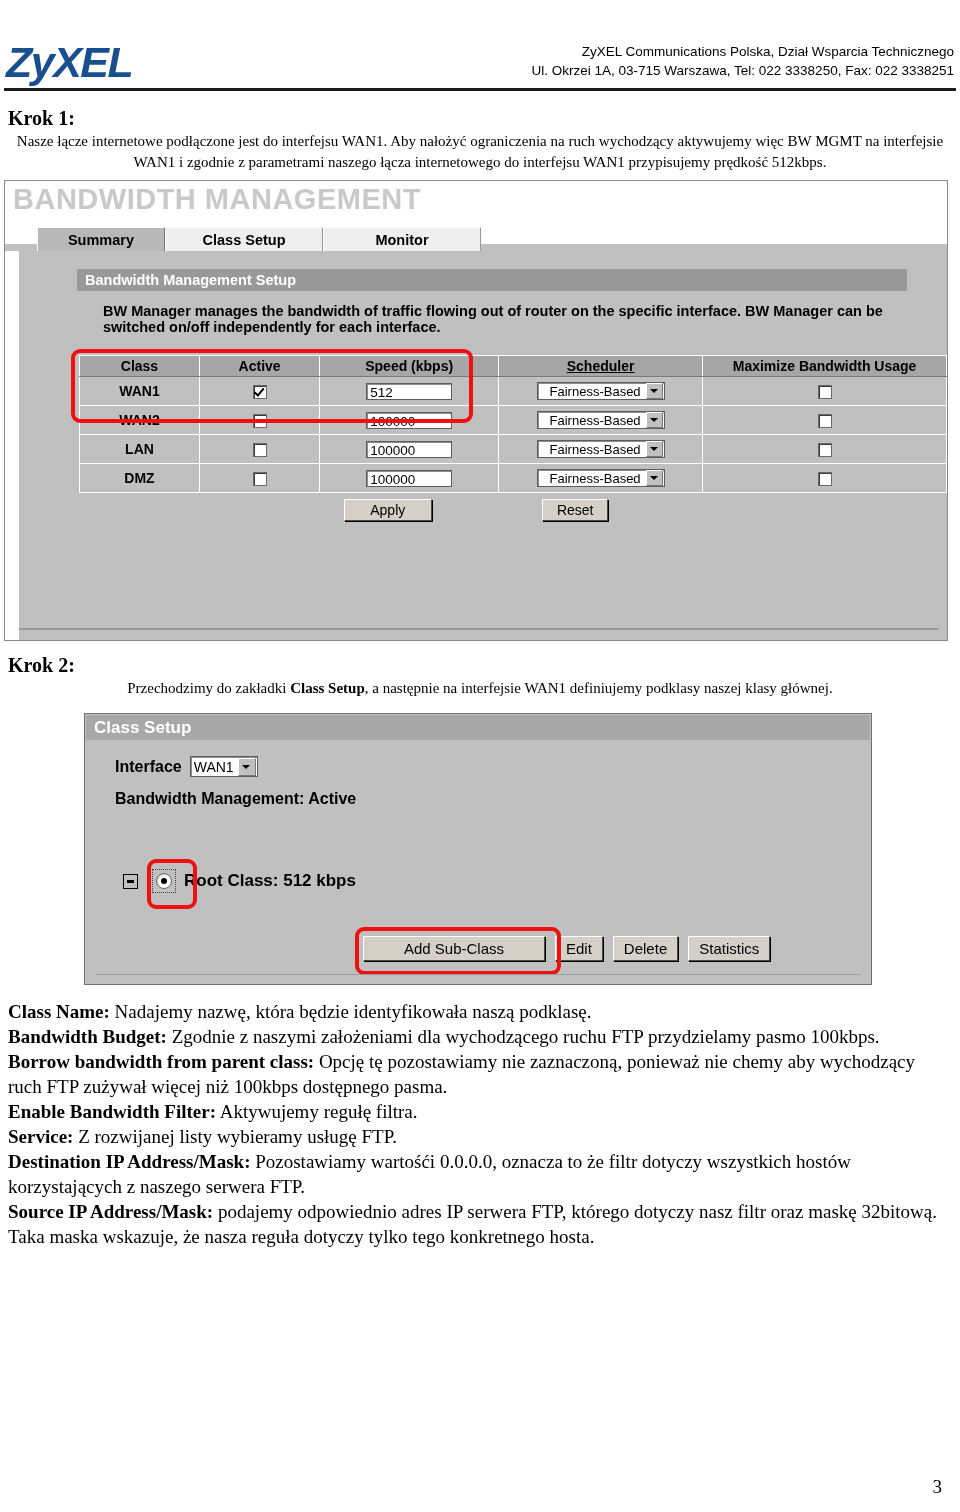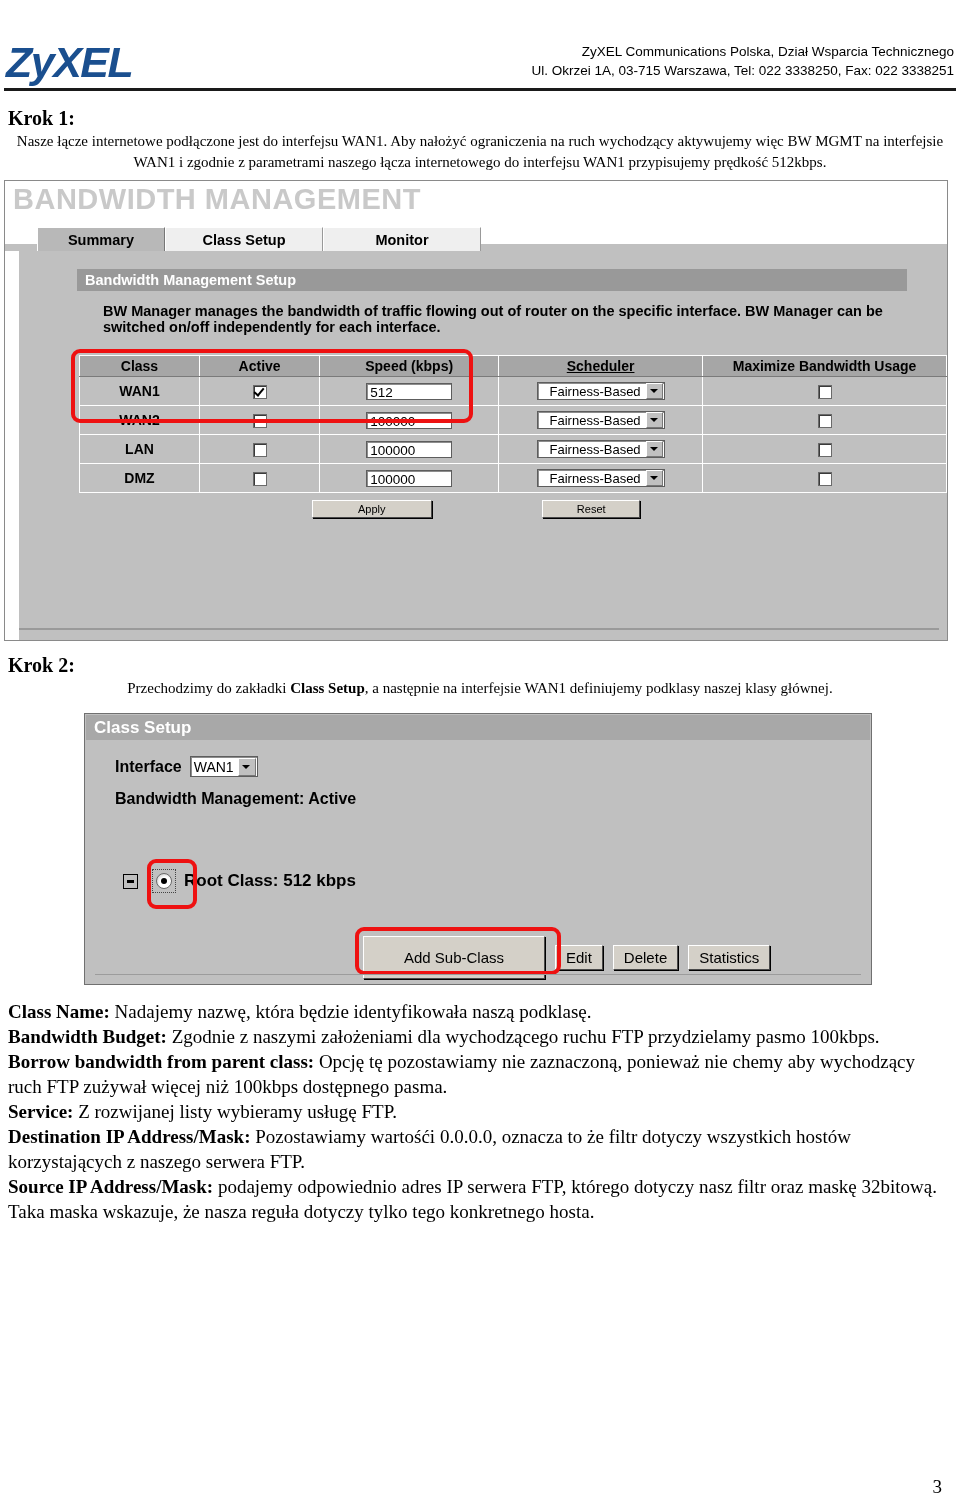--- a/index.html
+++ b/index.html
@@ -272,24 +272,24 @@
     top: 248px;
     text-align: center;
   }
   .winbtn {
     display: inline-block;
     background: #d4d0c8;
     border: 1px solid #ffffff;
     border-right-color: #4a4a4a;
     border-bottom-color: #4a4a4a;
     box-shadow: 1px 1px 0 #000;
-    font-size: 11px;
+    font-size: 14px;
     font-family: "Liberation Sans", sans-serif;
     color: #000;
-    padding: 2px 16px;
+    padding: 2px 0;
     text-align: center;
   }
   .btn-apply { width: 86px; margin-right: 106px; font-weight: normal; }
   .btn-reset { width: 64px; }
   .shot1-footline {
     position: absolute;
     left: 14px; right: 8px;
     bottom: 10px;
     height: 2px;
     background: #9a9a9a;
@@ -420,21 +420,21 @@
     font-weight: bold;
   }
   .shot2-btns {
     position: absolute;
     left: 278px;
     top: 222px;
     display: flex;
     align-items: center;
     gap: 10px;
   }
-  .btn-addsub { width: 180px; font-weight: normal; font-size: 15px; padding: 12px 0; }
+  .btn-addsub { width: 180px; font-weight: normal; font-size: 15px; padding: 3px 0; }
   .btn-small { font-size: 15px; padding: 3px 10px; font-weight: normal; }
   .shot2-sep {
     position: absolute;
     left: 10px; right: 10px;
     bottom: 9px;
     height: 1px;
     background: #9c9c9c;
   }
 
   
@@ -599,18 +599,19 @@
 
   <div class="red-box" style="left:270px; top:213px; width:198px; height:40px;"></div>
 
   <div class="shot2-sep"></div>
 </div>
 
 <div class="deflist">
   <p class="defline"><b>Class Name:</b><span> Nadajemy nazwę, która będzie identyfikowała naszą podklasę.</span></p>
   <p class="defline"><b>Bandwidth Budget:</b><span> Zgodnie z naszymi założeniami dla wychodzącego ruchu FTP przydzielamy pasmo 100kbps.</span></p>
   <p class="defline"><b>Borrow bandwidth from parent class:</b><span> Opcję tę pozostawiamy nie zaznaczoną, ponieważ nie chemy aby wychodzący ruch FTP zużywał więcej niż 100kbps dostępnego pasma.</span></p>
+  <p class="defline"><b>Enable Bandwidth Filter:</b><span> Aktywujemy regułę filtra.</span></p>
   <p class="defline"><b>Service:</b><span> Z rozwijanej listy wybieramy usługę FTP.</span></p>
   <p class="defline"><b>Destination IP Address/Mask:</b><span> Pozostawiamy wartośći 0.0.0.0, oznacza to że filtr dotyczy wszystkich hostów korzystających z naszego serwera FTP.</span></p>
   <p class="defline"><b>Source IP Address/Mask:</b><span> podajemy odpowiednio adres IP serwera FTP, którego dotyczy nasz filtr oraz maskę 32bitową. Taka maska wskazuje, że nasza reguła dotyczy tylko tego konkretnego hosta.</span></p>
 </div>
 
 <div class="pagenum">3</div>
 
 </body></html>

